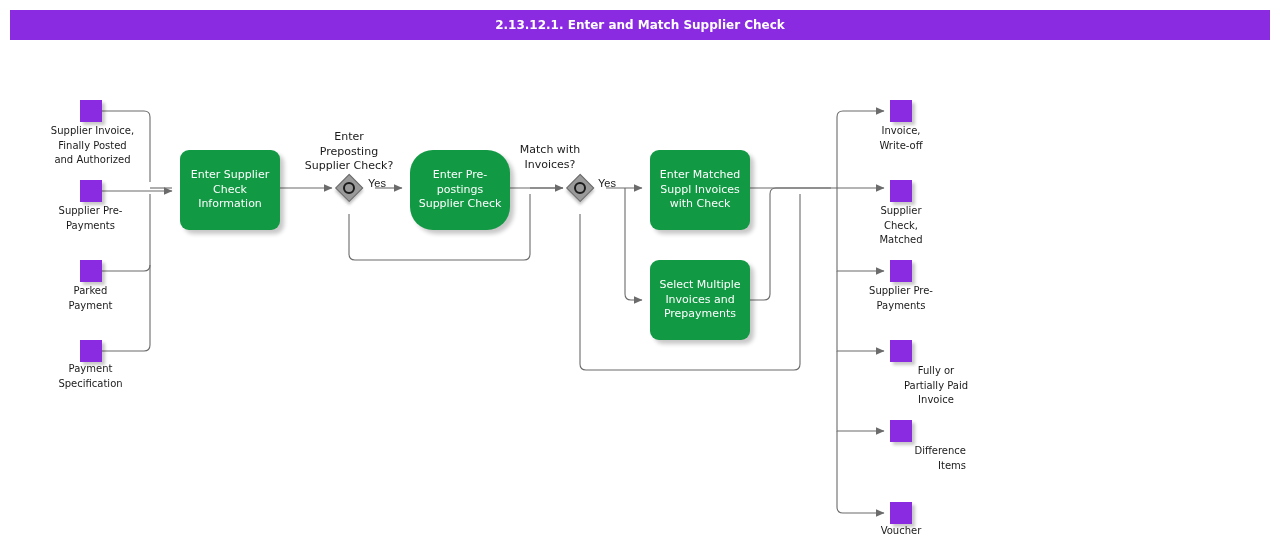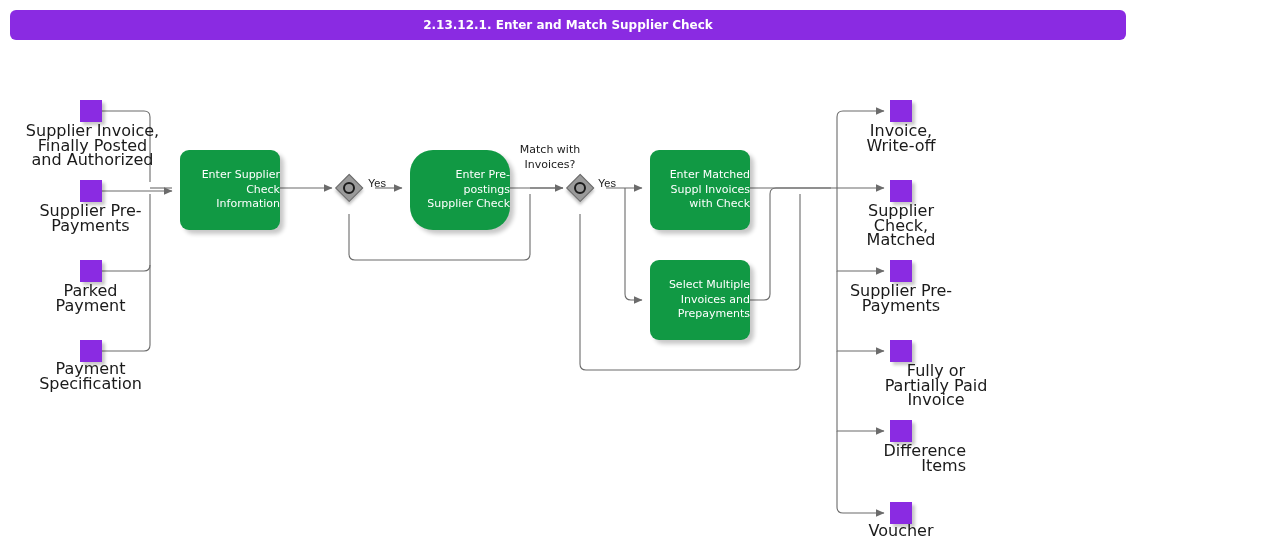--- a/index.html
+++ b/index.html
@@ -7,62 +7,61 @@
     width:1280px;height:548px;
     background:#ffffff;
     font-family:"DejaVu Sans", sans-serif;
     overflow:hidden;
     position:relative;
   }
   #stage{position:absolute;left:0;top:0;width:1280px;height:548px;}
 
   
   .titlebar{
-    position:absolute;left:10px;top:10px;width:1116px;height:30px;
+    position:absolute;left:10px;top:10px;width:1260px;height:30px;
     background:#8A2BE2;
     box-sizing:border-box;
-    border-radius:6px;
   }
   .titlebar .t{
     position:absolute;left:0;top:0;width:100%;height:30px;
     line-height:30px;text-align:center;
     color:#ffffff;font-size:12px;font-weight:bold;
     font-family:"DejaVu Sans", sans-serif;
     letter-spacing:0px;
   }
 
   
   svg.wires{position:absolute;left:0;top:0;width:1280px;height:548px;pointer-events:none;}
 
   
   .term{
     position:absolute;width:22px;height:22px;
     background:#8A2BE2;
     box-shadow:3px 3px 3px rgba(0,0,0,0.22);
   }
   .term-label{
     position:absolute;
-    font-size:16px;line-height:14.5px;color:#1a1a1a;
+    font-size:10px;line-height:14.5px;color:#1a1a1a;
     text-align:center;white-space:pre;
     font-family:"DejaVu Sans", sans-serif;
   }
 
   
   .proc{
     position:absolute;width:100px;height:80px;
     background:#119944;
     border-radius:9px;
     box-shadow:4px 4px 4px rgba(0,0,0,0.22);
     display:flex;align-items:center;justify-content:center;
     box-sizing:border-box;
   }
   .proc span{
     display:block;width:100%;
     color:#ffffff;font-size:11px;line-height:14.5px;
-    text-align:right;white-space:pre;
+    text-align:center;white-space:pre;
     font-family:"DejaVu Sans", sans-serif;
   }
 
   
   .gate{position:absolute;width:26px;height:26px;}
   .gate .dia{
     position:absolute;left:0;top:0;width:18.4px;height:18.4px;
     background:#9a9a9a;
     border:1px solid #6d6d6d;
     transform:rotate(45deg);
@@ -176,20 +175,23 @@
   <div class="proc" style="left:650px;top:260px;">
     <span>Select Multiple
 Invoices and
 Prepayments</span>
   </div>
 
   <div class="gate" style="left:336px;top:175px;">
     <div class="dia"></div>
     <div class="ring"></div>
   </div>
+  <div class="gate-label" style="left:285px;top:130px;width:128px;">Enter
+Preposting
+Supplier Check?</div>
   <div class="edge-label" style="left:368px;top:176px;">Yes</div>
 
   <div class="gate" style="left:567px;top:175px;">
     <div class="dia"></div>
     <div class="ring"></div>
   </div>
   <div class="gate-label" style="left:492px;top:143px;width:116px;">Match with
 Invoices?</div>
   <div class="edge-label" style="left:598px;top:176px;">Yes</div>
 

